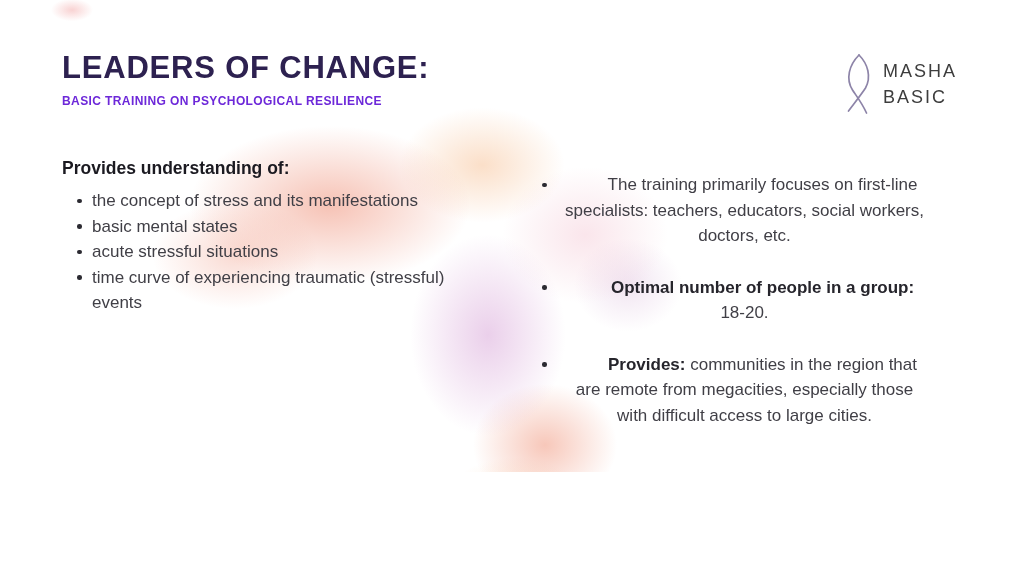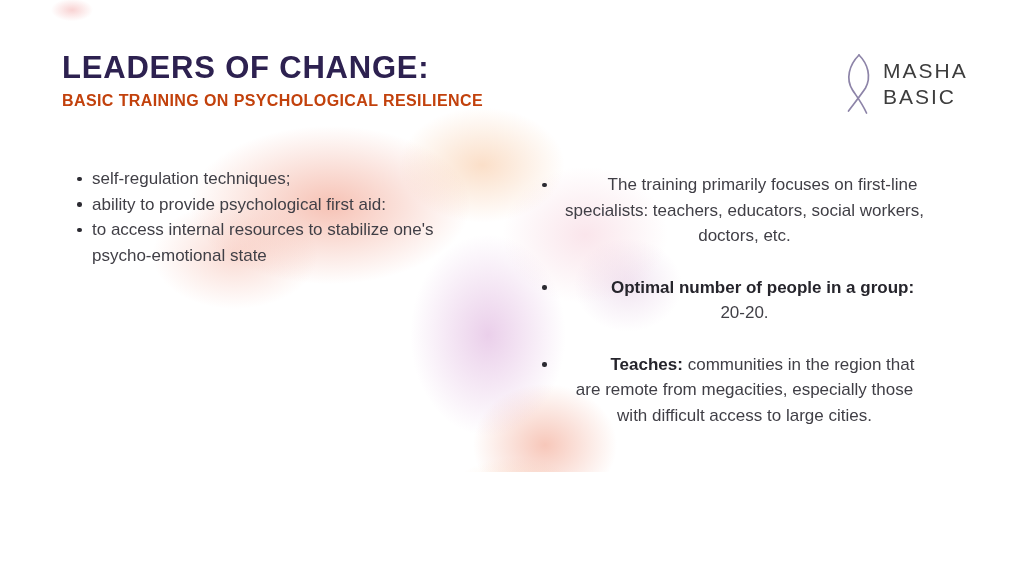--- a/index.html
+++ b/index.html
@@ -37,37 +37,37 @@
   .header { position: absolute; left: 62px; top: 50px; }
   .title {
     font-size: 31px;
     font-weight: 800;
     letter-spacing: 0.8px;
     color: #2d2150;
     line-height: 36px;
   }
   .subtitle {
     margin-top: 5px;
-    font-size: 16px;
+    font-size: 12px;
     font-weight: 700;
     letter-spacing: 0.4px;
-    color: #c2410c;
+    color: #6d28d9;
     line-height: 20px;
   }
   .logo {
     position: absolute;
     left: 842px;
     top: 52px;
     display: flex;
     align-items: center;
     gap: 9px;
   }
   .logo svg { display: block; }
   .logo-text {
-    font-size: 21px;
+    font-size: 18px;
     font-weight: 300;
     letter-spacing: 2px;
     color: #3d3d3d;
     line-height: 26px;
   }
   .col { position: absolute; }
   .col-left  { left: 62px;  top: 157px; width: 410px; }
   .col-right { left: 540px; top: 172px; width: 388px; }
   .section + .section { margin-top: 37px; }
   .section-heading {
@@ -126,28 +126,32 @@
       </svg>
     </span>
     <div class="logo-text">
       <div>MASHA</div>
       <div>BASIC</div>
     </div>
   </div>
 
   <div class="col col-left">
     <div class="section">
+      <div class="section-heading">Provides understanding of:</div>
       <ul class="bullets">
-        <li>self-regulation techniques;</li>
-        <li>ability to provide psychological first aid:</li>
-        <li>to access internal resources to stabilize one's psycho-emotional state</li>
+        <li>the concept of stress and its manifestations</li>
+        <li>basic mental states</li>
+        <li>acute stressful situations</li>
+        <li>time curve of experiencing traumatic (stressful) events</li>
       </ul>
+    </div>
+    <div class="section">
     </div>
   </div>
 
   <div class="col col-right">
     <ul class="bullets">
       <li><span class="lead"></span> <span>The training primarily focuses on first-line specialists: teachers, educators, social workers, doctors, etc.</span></li>
-      <li><span class="lead">Optimal number of people in a group:</span> <span>20-20.</span></li>
-      <li><span class="lead">Teaches:</span> <span>communities in the region that are remote from megacities, especially those with difficult access to large cities.</span></li>
+      <li><span class="lead">Optimal number of people in a group:</span> <span>18-20.</span></li>
+      <li><span class="lead">Provides:</span> <span>communities in the region that are remote from megacities, especially those with difficult access to large cities.</span></li>
     </ul>
   </div>
 </div>
 
 </body></html>

